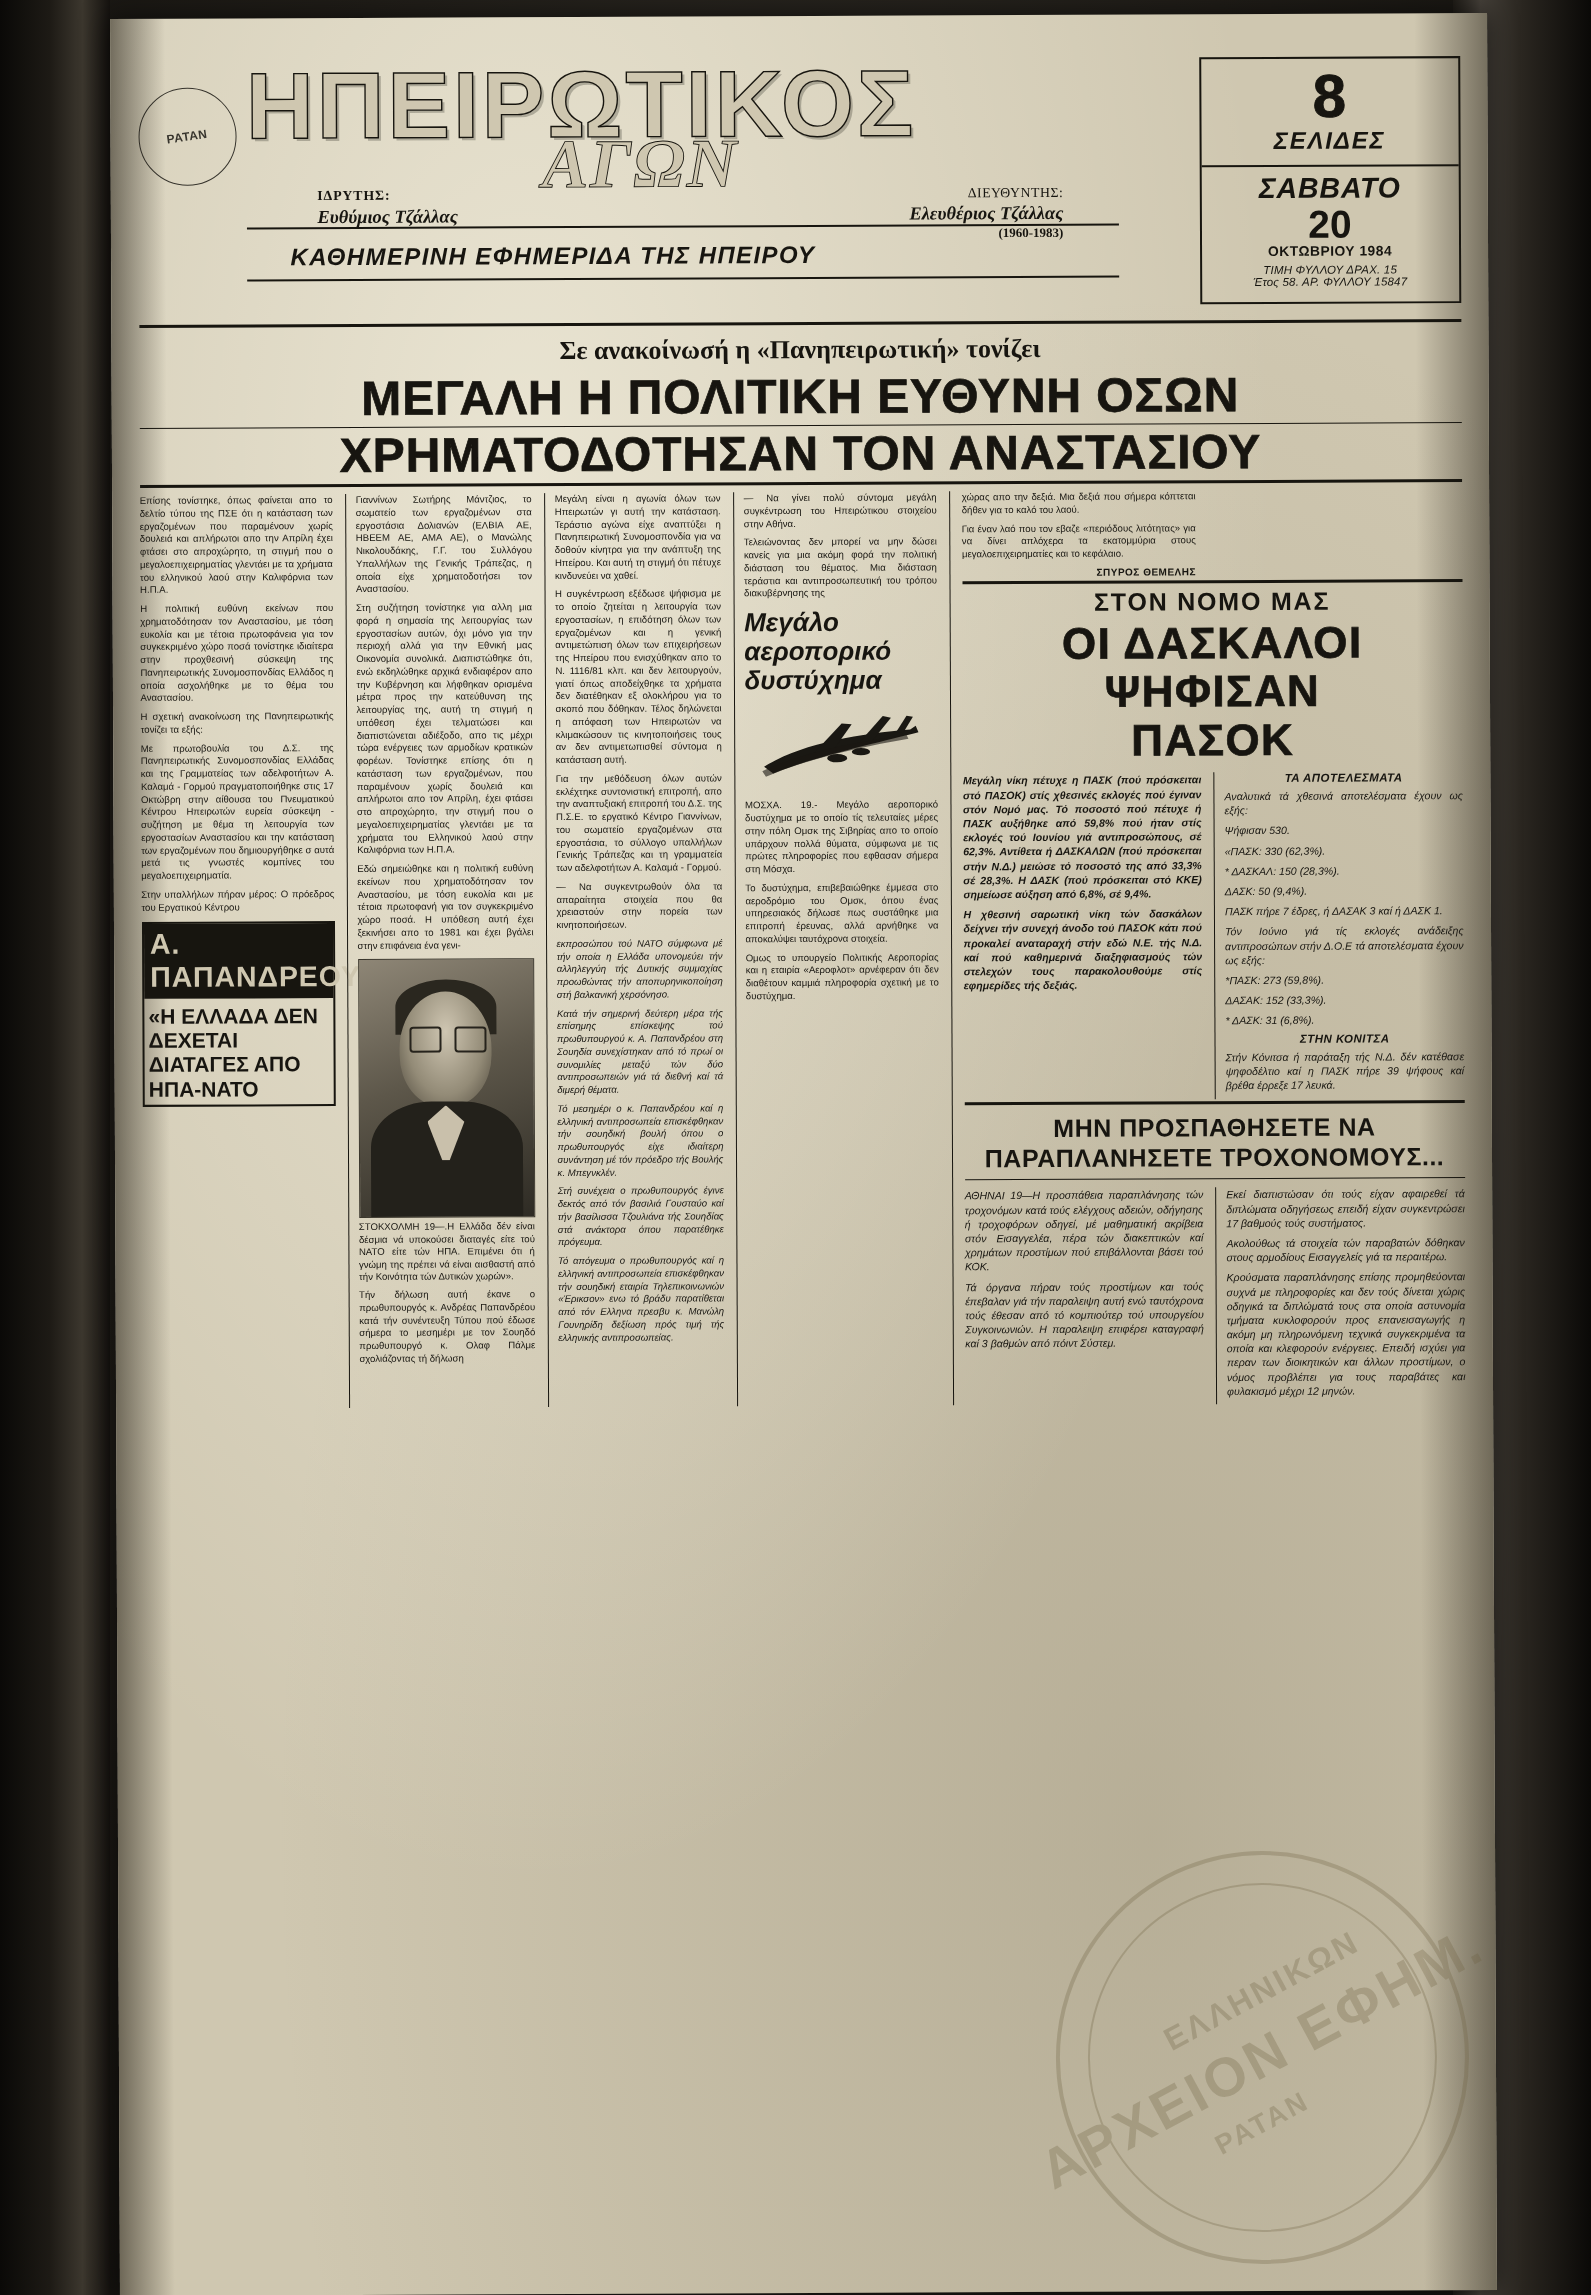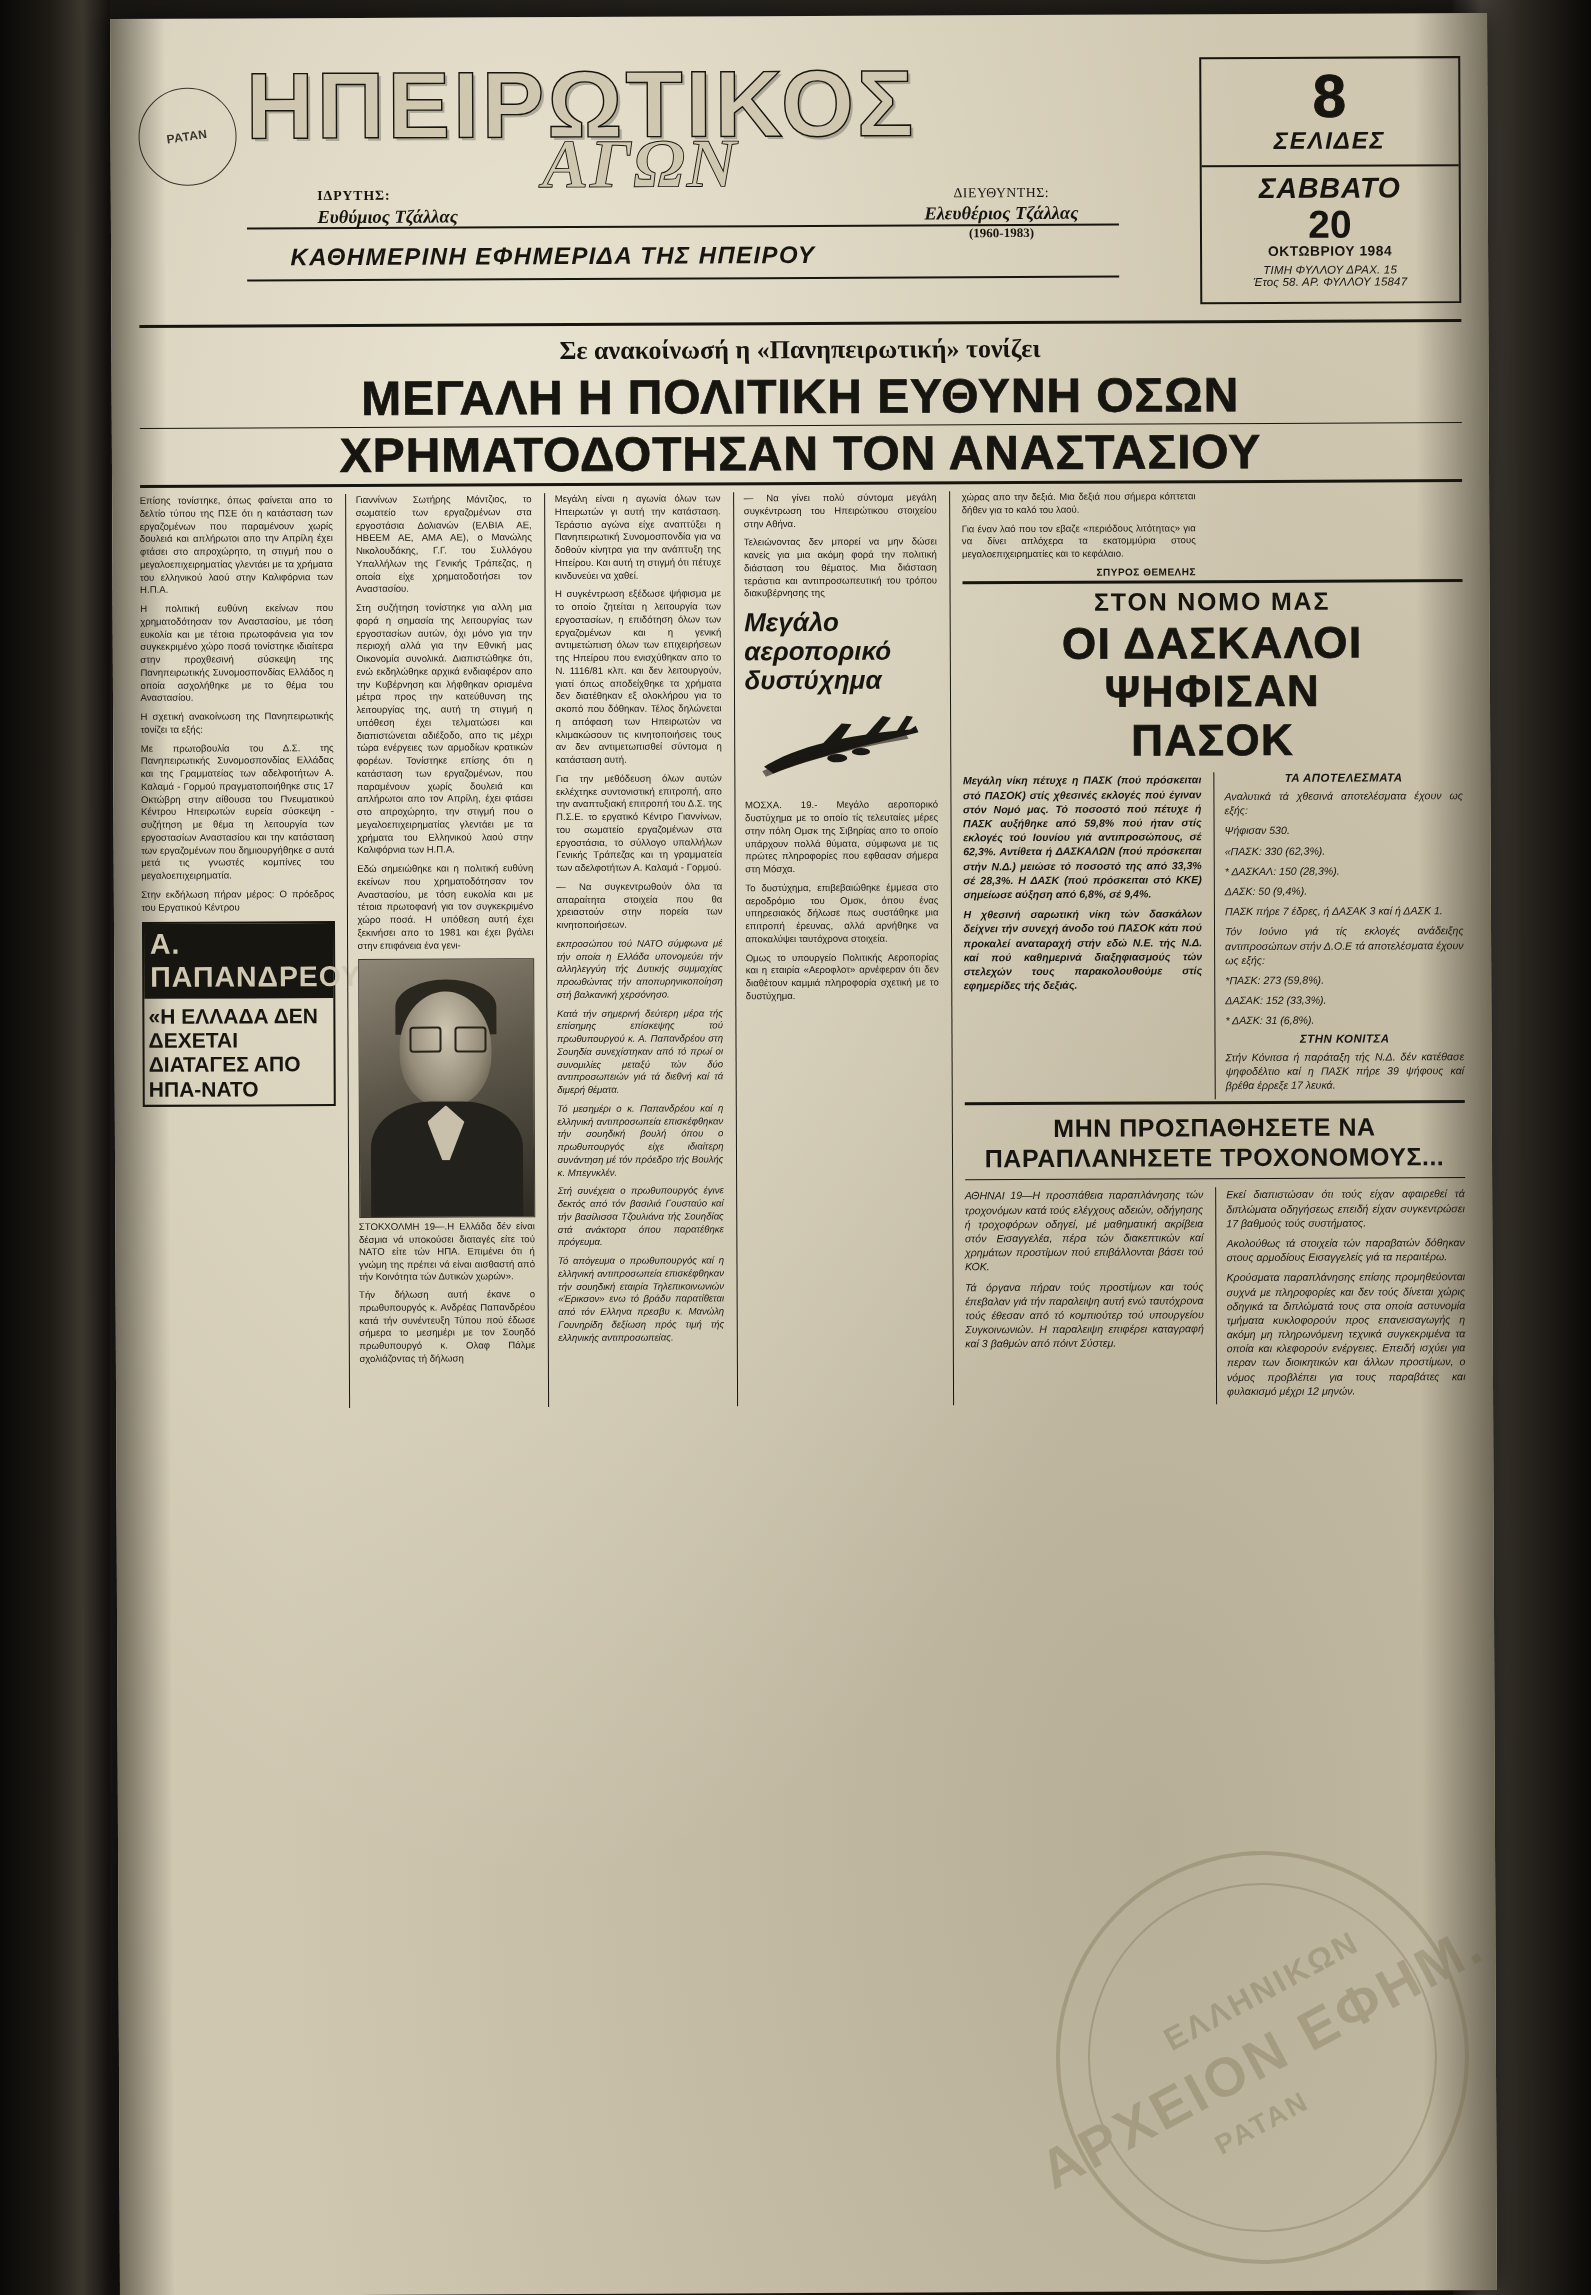--- a/index.html
+++ b/index.html
@@ -36,21 +36,21 @@
   .logo-seal span{display:block;transform:rotate(-8deg);font-weight:bold;letter-spacing:0.5px;}
   .title-main{position:absolute;left:108px;top:23px;font-family:"Liberation Sans",sans-serif;
       font-weight:bold;font-size:94px;letter-spacing:2.8px;line-height:1;
       -webkit-text-stroke:1.4px #17150f;color:#cfc7b0;text-shadow:2.8px 2.8px 0 rgba(20,18,12,.25);}
   .title-sub{position:absolute;left:404px;top:90px;font-family:"Liberation Serif",serif;
       font-style:italic;font-weight:bold;font-size:69px;letter-spacing:1.8px;
       -webkit-text-stroke:0.9px #17150f;color:#cfc7b0;}
   .founder{position:absolute;left:179px;top:152px;font-family:"Liberation Serif",serif;font-size:15.6px;}
   .founder b{display:block;font-size:13.8px;letter-spacing:0.9px;}
   .founder .nm{font-size:18.4px;font-style:italic;font-weight:bold;margin-top:2.8px;}
-  .director{position:absolute;left:771px;top:152px;font-family:"Liberation Serif",serif;font-size:15.6px;text-align:center;margin-left:15px;}
+  .director{position:absolute;left:771px;top:152px;font-family:"Liberation Serif",serif;font-size:15.6px;text-align:right;}
   .director .lbl{font-size:13.8px;letter-spacing:0.5px;}
   .director .nm{font-size:18.4px;font-style:italic;font-weight:bold;margin-top:1.8px;}
   .director .yrs{font-size:13px;font-weight:bold;margin-top:0.9px;}
   .slogan{position:absolute;left:152px;top:207px;font-size:24px;font-weight:bold;font-style:italic;
       letter-spacing:1.4px;}
   .mast-rules{position:absolute;left:108px;top:191px;width:872px;border-top:2.8px solid #17150f;}
   .mast-rules2{position:absolute;left:108px;top:243px;width:872px;border-top:2.8px solid #17150f;}
 
   .datebox{position:absolute;right:0px;top:25px;width:257px;height:243px;border:2.8px solid #17150f;}
   .pagecount{height:106px;display:flex;flex-direction:column;align-items:center;justify-content:center;
@@ -195,21 +195,21 @@
       <div class="head2">ΧΡΗΜΑΤΟΔΟΤΗΣΑΝ ΤΟΝ ΑΝΑΣΤΑΣΙΟΥ</div>
       <div class="hr-thick"></div>
 
       <div class="cols">
 
         <div class="col c1">
           <p class="body">Επίσης τονίστηκε, όπως φαίνεται απο το δελτίο τύπου της ΠΣΕ ότι η κατάσταση των εργαζομένων που παραμένουν χωρίς δουλειά και απλήρωτοι απο την Απρίλη έχει φτάσει στο απροχώρητο, τη στιγμή που ο μεγαλοεπιχειρηματίας γλεντάει με τα χρήματα του ελληνικού λαού στην Καλιφόρνια των Η.Π.Α.</p>
           <p class="body">Η πολιτική ευθύνη εκείνων που χρηματοδότησαν τον Αναστασίου, με τόση ευκολία και με τέτοια πρωτοφάνεια για τον συγκεκριμένο χώρο ποσά τονίστηκε ιδιαίτερα στην προχθεσινή σύσκεψη της Πανηπειρωτικής Συνομοσπονδίας Ελλάδος η οποία ασχολήθηκε με το θέμα του Αναστασίου.</p>
           <p class="body">Η σχετική ανακοίνωση της Πανηπειρωτικής τονίζει τα εξής:</p>
           <p class="body">Με πρωτοβουλία του Δ.Σ. της Πανηπειρωτικής Συνομοσπονδίας Ελλάδας και της Γραμματείας των αδελφοτήτων Α. Καλαμά - Γορμού πραγματοποιήθηκε στις 17 Οκτώβρη στην αίθουσα του Πνευματικού Κέντρου Ηπειρωτών ευρεία σύσκεψη - συζήτηση με θέμα τη λειτουργία των εργοστασίων Αναστασίου και την κατάσταση των εργαζομένων που δημιουργήθηκε σ αυτά μετά τις γνωστές κομπίνες του μεγαλοεπιχειρηματία.</p>
-          <p class="body">Στην εκδήλωση πήραν μέρος:  Ο πρόεδρος του Εργατικού Κέντρου</p>
+          <p class="body">Στην υπαλλήλων πήραν μέρος:  Ο πρόεδρος του Εργατικού Κέντρου</p>
 
           <div class="pap-box">
             <div class="pap-title">Α. ΠΑΠΑΝΔΡΕΟΥ:</div>
             <div class="pap-sub">«Η ΕΛΛΑΔΑ ΔΕΝ ΔΕΧΕΤΑΙ ΔΙΑΤΑΓΕΣ ΑΠΟ ΗΠΑ-ΝΑΤΟ</div>
           </div>
         </div>
 
         <div class="col c2 vline" style="padding-left:10px">
           <p class="body">Γιαννίνων Σωτήρης Μάντζιος, το σωματείο των εργαζομένων στα εργοστάσια Δολιανών (ΕΛΒΙΑ ΑΕ, ΗΒΕΕΜ ΑΕ, ΑΜΑ ΑΕ), ο Μανώλης Νικολουδάκης, Γ.Γ. του Συλλόγου Υπαλλήλων της Γενικής Τράπεζας, η οποία είχε χρηματοδοτήσει τον Αναστασίου.</p>
           <p class="body">Στη συζήτηση τονίστηκε για αλλη μια φορά η σημασία της λειτουργίας των εργοστασίων αυτών, όχι μόνο για την περιοχή αλλά για την Εθνική μας Οικονομία συνολικά. Διαπιστώθηκε ότι, ενώ εκδηλώθηκε αρχικά ενδιαφέρον απο την Κυβέρνηση και λήφθηκαν ορισμένα μέτρα προς την κατεύθυνση της λειτουργίας της, αυτή τη στιγμή η υπόθεση έχει τελματώσει και διαπιστώνεται αδιέξοδο, απο τις μέχρι τώρα ενέργειες των αρμοδίων κρατικών φορέων. Τονίστηκε επίσης ότι η κατάσταση των εργαζομένων, που παραμένουν χωρίς δουλειά και απλήρωτοι απο τον Απρίλη, έχει φτάσει στο απροχώρητο, την στιγμή που ο μεγαλοεπιχειρηματίας γλεντάει με τα χρήματα του Ελληνικού λαού στην Καλιφόρνια των Η.Π.Α.</p>

